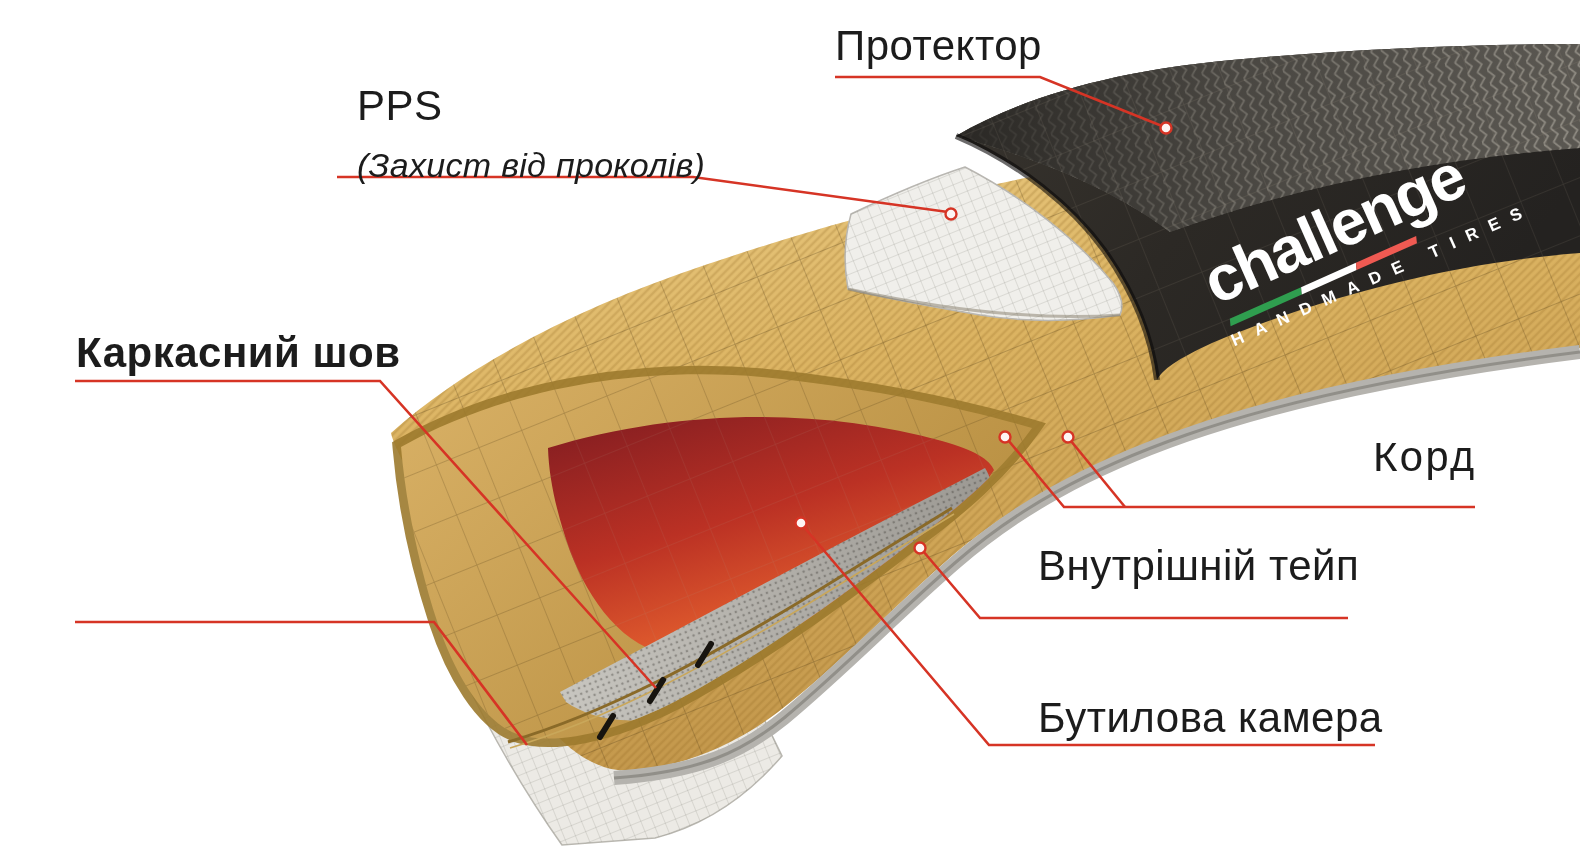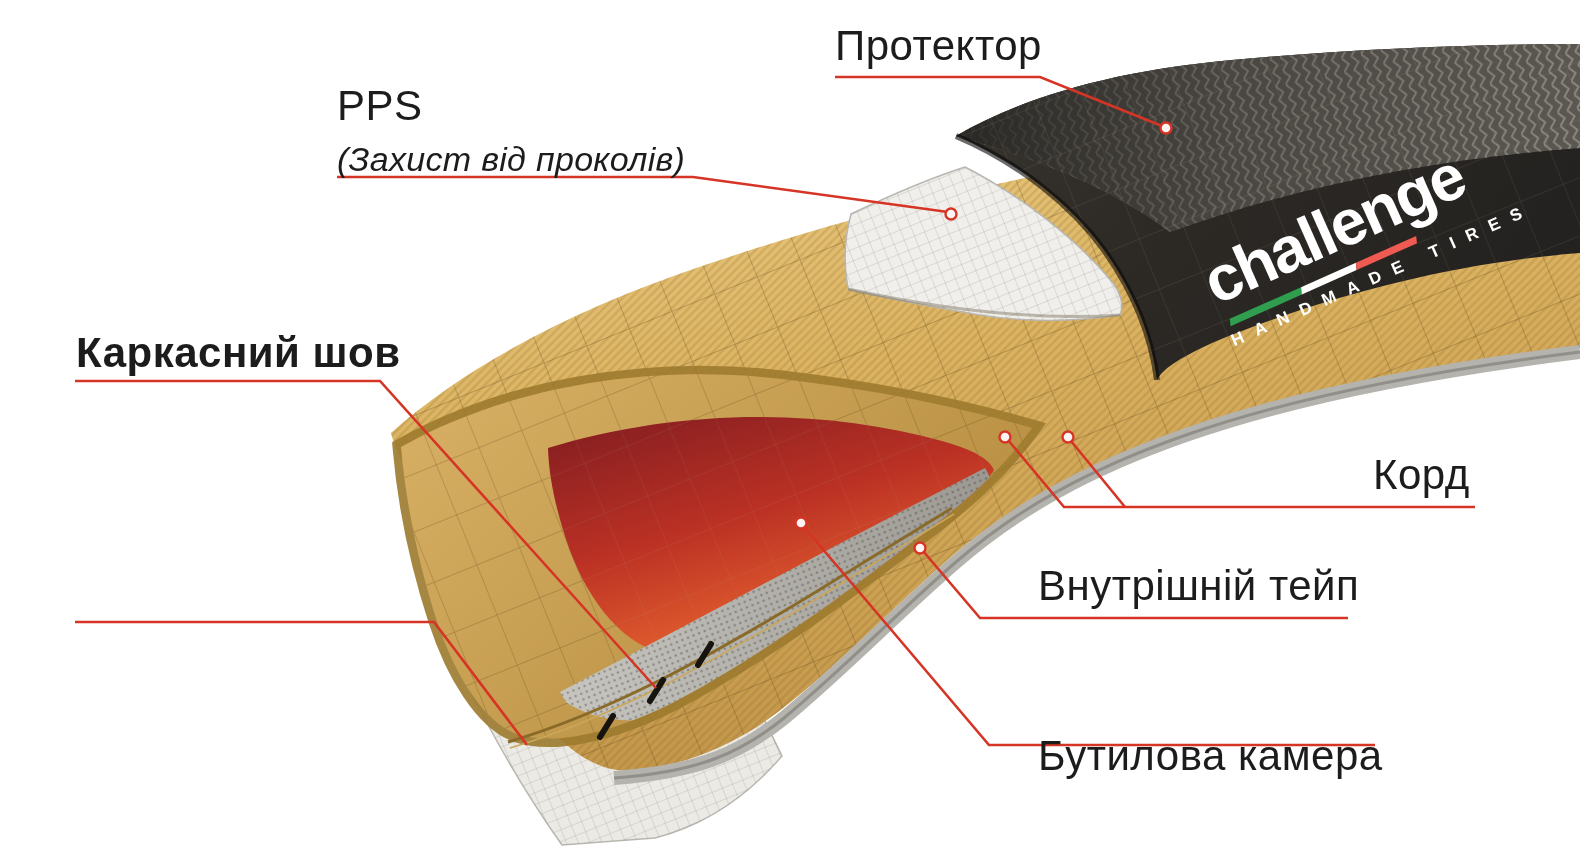--- a/index.html
+++ b/index.html
@@ -6,21 +6,21 @@
   .stage{
     position:relative;width:1580px;height:850px;overflow:hidden;
     background:#fff;font-family:"Liberation Sans",sans-serif;
   }
   .stage svg{position:absolute;left:0;top:0;}
   .label{
     position:absolute;color:var(--label-text,#1c1c1c);
     font-size:42px;line-height:1.15;white-space:nowrap;
     letter-spacing:0.5px;font-weight:400;
   }
-  .label .sub{font-size:34px;font-style:italic;letter-spacing:0.3px;display:block;margin-top:10px;}
+  .label .sub{font-size:34px;font-style:italic;letter-spacing:0.3px;display:block;margin-top:16px;}
   .leader{stroke:var(--leader-red,#d63425);stroke-width:2.6;fill:none;stroke-linejoin:miter;}
   .leader-dot{fill:#fdf4f3;stroke:var(--leader-red,#d63425);stroke-width:2.4;}
   .logo{
     position:absolute;left:1194px;top:256px;
     transform:rotate(-24deg);transform-origin:0 0;
     color:var(--logo-white,#fff);
   }
   .logo .brand{
     font-size:64px;font-weight:bold;letter-spacing:-2px;line-height:1;
     display:block;
@@ -235,27 +235,27 @@
     <span class="flagrow">
       <span class="flag-green"></span>
       <span class="flag-white"></span>
       <span class="flag-red"></span>
     </span>
     <span class="tagline">HANDMADE TIRES</span>
   </div>
 
   <div class="label" style="left:835px;top:22px;">Протектор</div>
 
-  <div class="label" style="left:337px;top:82px;">
+  <div class="label" style="left:357px;top:82px;">
     <span>PPS</span>
     <span class="sub">(Захист від проколів)</span>
   </div>
 
   <div class="label" style="left:76px;top:329px;font-weight:bold;">Каркасний шов</div>
 
 
-  <div class="label" style="left:1373px;top:451px;">Корд</div>
-
-  <div class="label" style="left:1038px;top:562px;">Внутрішній тейп</div>
-
-  <div class="label" style="left:1038px;top:694px;margin-top:38px;">Бутилова камера</div>
+  <div class="label" style="left:1373px;top:436px;font-family:Liberation Mono, monospace;">Корд</div>
+
+  <div class="label" style="left:1038px;top:542px;">Внутрішній тейп</div>
+
+  <div class="label" style="left:1038px;top:694px;">Бутилова камера</div>
 
 </div>
 
 </body></html>

